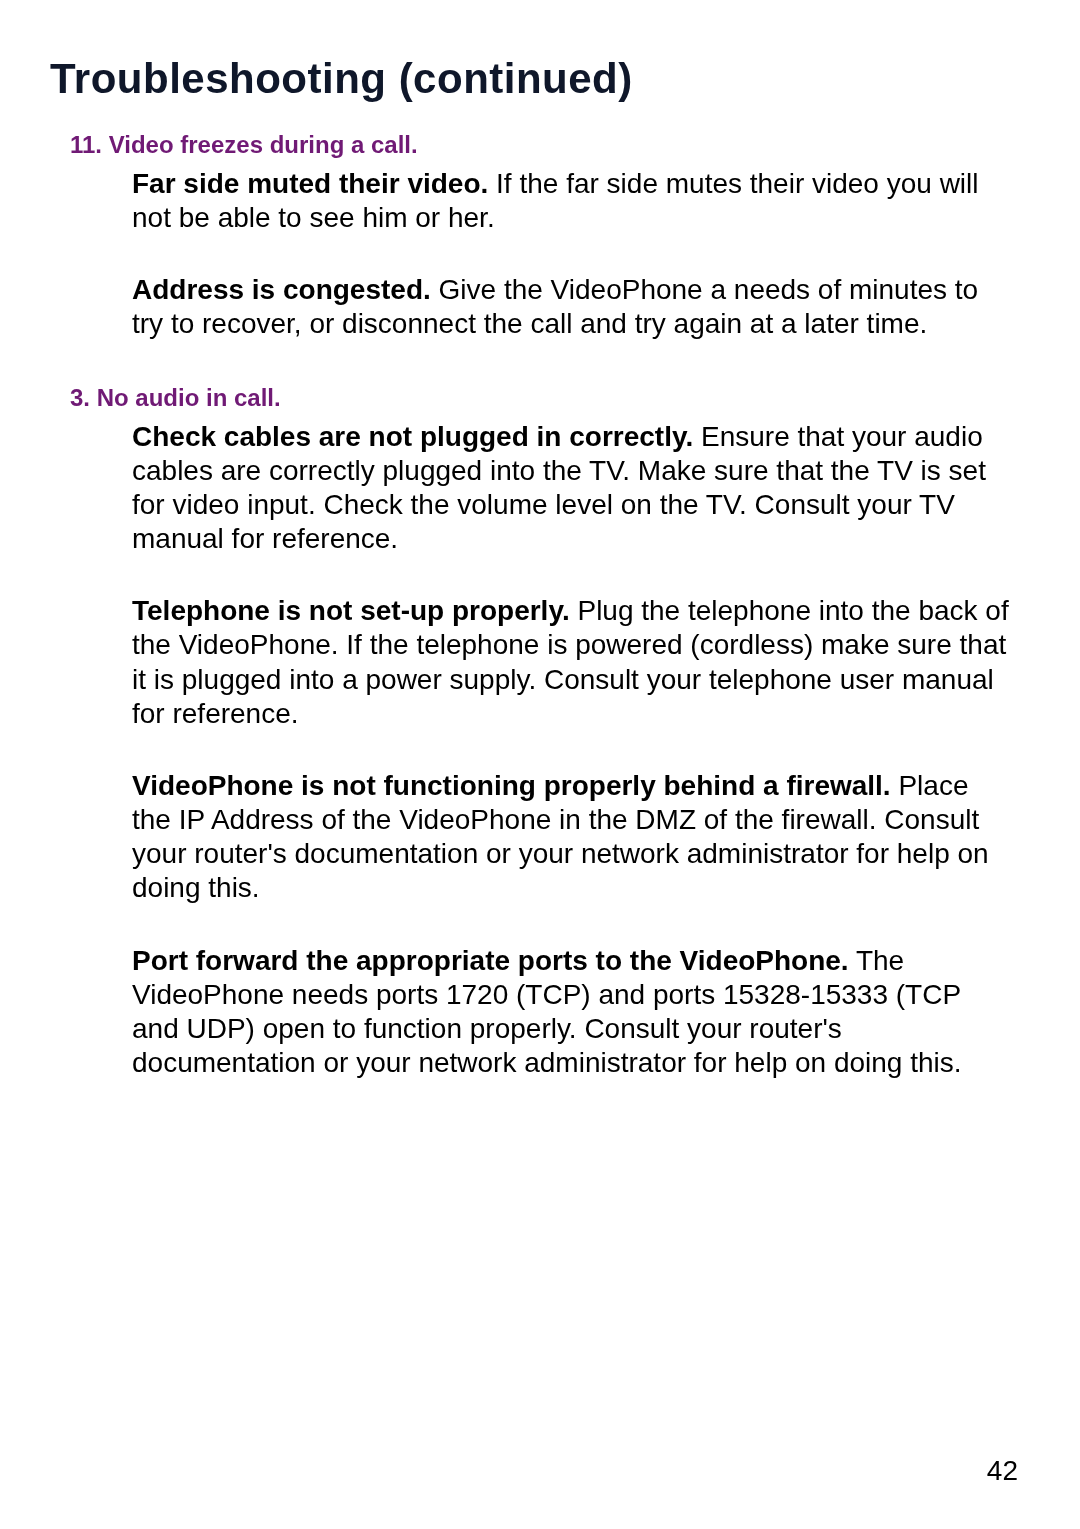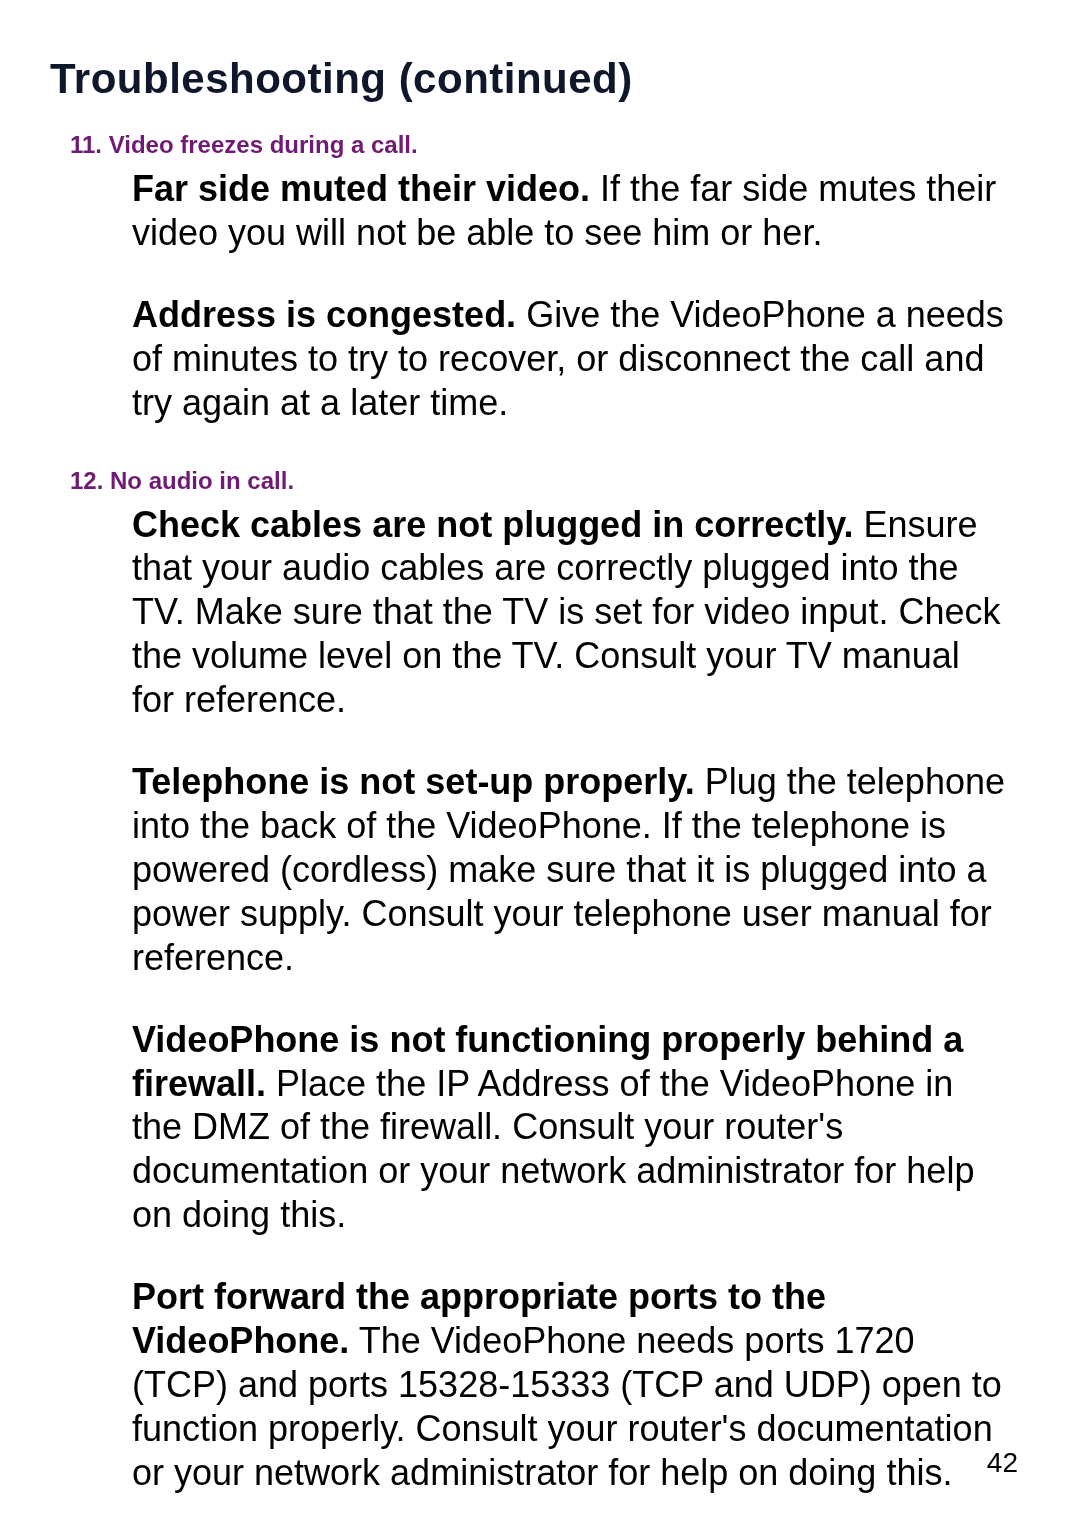--- a/index.html
+++ b/index.html
@@ -29,54 +29,54 @@
       font-weight: bold;
       margin-bottom: 8px;
       margin-left: 20px;
     }
     .section-header.second {
       margin-top: 42px;
     }
     .body-block {
       margin-left: 82px;
       margin-right: 20px;
-      font-size: 36px;
+      font-size: 28px;
       line-height: 1.22;
       margin-bottom: 38px;
     }
     .body-block.last-in-sec {
       margin-bottom: 0;
     }
     .bold-lead {
       font-weight: bold;
     }
     .page-number {
       position: absolute;
-      bottom: 50px;
+      bottom: 42px;
       right: 62px;
       font-size: 28px;
       color: #000000;
     }
   </style>
 </head>
 <body>
 
 <h1 class="page-title">Troubleshooting  (continued)</h1>
 
 <h2 class="section-header">11. Video freezes during a call.</h2>
 
 <p class="body-block">
   <span class="bold-lead">Far side muted their video.</span><span> If the far side mutes their video you will not be able to see him or her.</span>
 </p>
 
 <p class="body-block last-in-sec">
   <span class="bold-lead">Address is congested.</span><span> Give the VideoPhone a needs of minutes to try to recover, or disconnect the call and try again at a later time.</span>
 </p>
 
-<h2 class="section-header second">12. No audio in call.</h2>
+<h2 class="section-header second">3. No audio in call.</h2>
 
 <p class="body-block">
   <span class="bold-lead">Check cables are not plugged in correctly.</span><span> Ensure that your audio cables are correctly plugged into the TV. Make sure that the TV is set for video input. Check the volume level on the TV. Consult your TV manual for reference.</span>
 </p>
 
 <p class="body-block">
   <span class="bold-lead">Telephone is not set-up properly.</span><span> Plug the telephone into the back of the VideoPhone. If the telephone is powered (cordless) make sure that it is plugged into a power supply. Consult your telephone user manual for reference.</span>
 </p>
 
 <p class="body-block">

